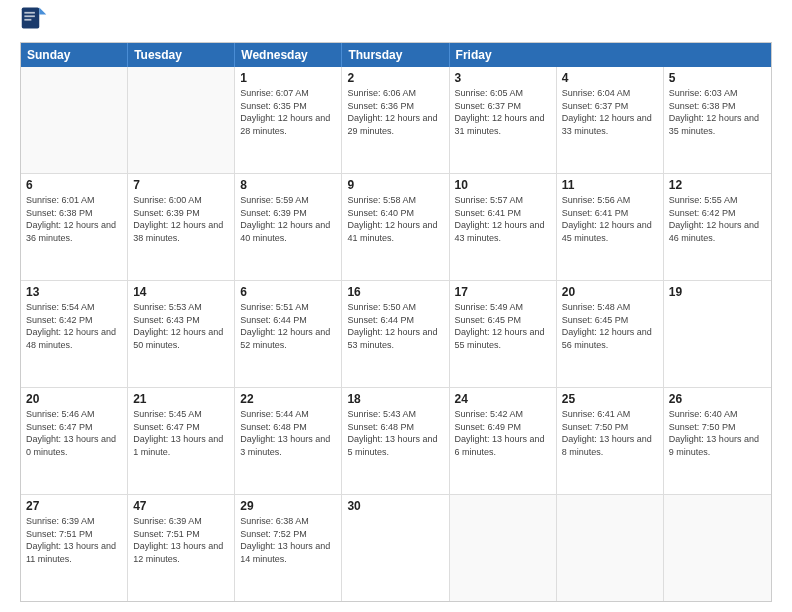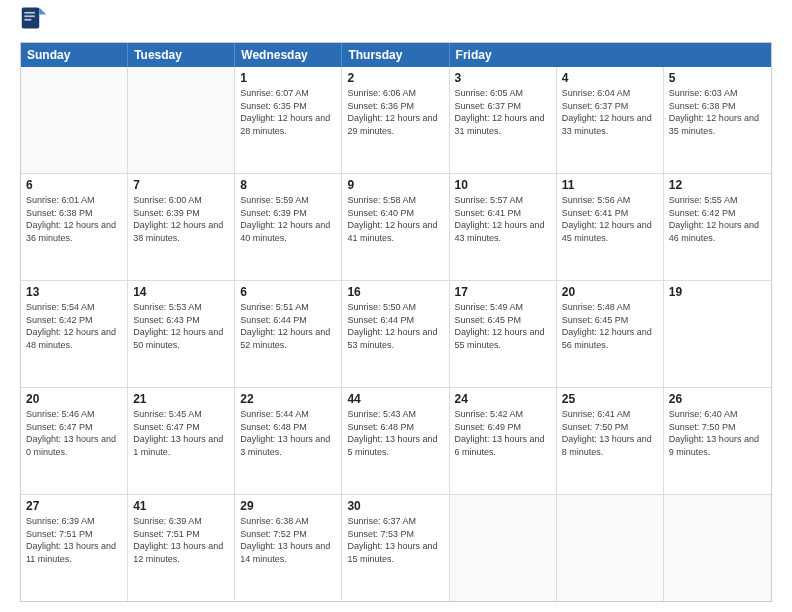--- a/index.html
+++ b/index.html
@@ -242,21 +242,21 @@
           </div>
           <div class="cal-cell">
             <span class="day-num">21</span>
             <div class="info">Sunrise: 5:45 AM<br>Sunset: 6:47 PM<br>Daylight: 13 hours and 1 minute.</div>
           </div>
           <div class="cal-cell">
             <span class="day-num">22</span>
             <div class="info">Sunrise: 5:44 AM<br>Sunset: 6:48 PM<br>Daylight: 13 hours and 3 minutes.</div>
           </div>
           <div class="cal-cell">
-            <span class="day-num">44</span>
+            <span class="day-num">18</span>
             <div class="info">Sunrise: 5:43 AM<br>Sunset: 6:48 PM<br>Daylight: 13 hours and 5 minutes.</div>
           </div>
           <div class="cal-cell">
             <span class="day-num">24</span>
             <div class="info">Sunrise: 5:42 AM<br>Sunset: 6:49 PM<br>Daylight: 13 hours and 6 minutes.</div>
           </div>
           <div class="cal-cell">
             <span class="day-num">25</span>
             <div class="info">Sunrise: 6:41 AM<br>Sunset: 7:50 PM<br>Daylight: 13 hours and 8 minutes.</div>
           </div>
@@ -264,30 +264,29 @@
             <span class="day-num">26</span>
             <div class="info">Sunrise: 6:40 AM<br>Sunset: 7:50 PM<br>Daylight: 13 hours and 9 minutes.</div>
           </div>
         </div>
         <div class="cal-row">
           <div class="cal-cell">
             <span class="day-num">27</span>
             <div class="info">Sunrise: 6:39 AM<br>Sunset: 7:51 PM<br>Daylight: 13 hours and 11 minutes.</div>
           </div>
           <div class="cal-cell">
-            <span class="day-num">41</span>
+            <span class="day-num">47</span>
             <div class="info">Sunrise: 6:39 AM<br>Sunset: 7:51 PM<br>Daylight: 13 hours and 12 minutes.</div>
           </div>
           <div class="cal-cell">
             <span class="day-num">29</span>
             <div class="info">Sunrise: 6:38 AM<br>Sunset: 7:52 PM<br>Daylight: 13 hours and 14 minutes.</div>
           </div>
           <div class="cal-cell">
             <span class="day-num">30</span>
-            <div class="info">Sunrise: 6:37 AM<br>Sunset: 7:53 PM<br>Daylight: 13 hours and 15 minutes.</div>
           </div>
           <div class="cal-cell empty"></div>
           <div class="cal-cell empty"></div>
           <div class="cal-cell empty"></div>
         </div>
       </div>
   </div>
 </div>
 
 </body></html>

